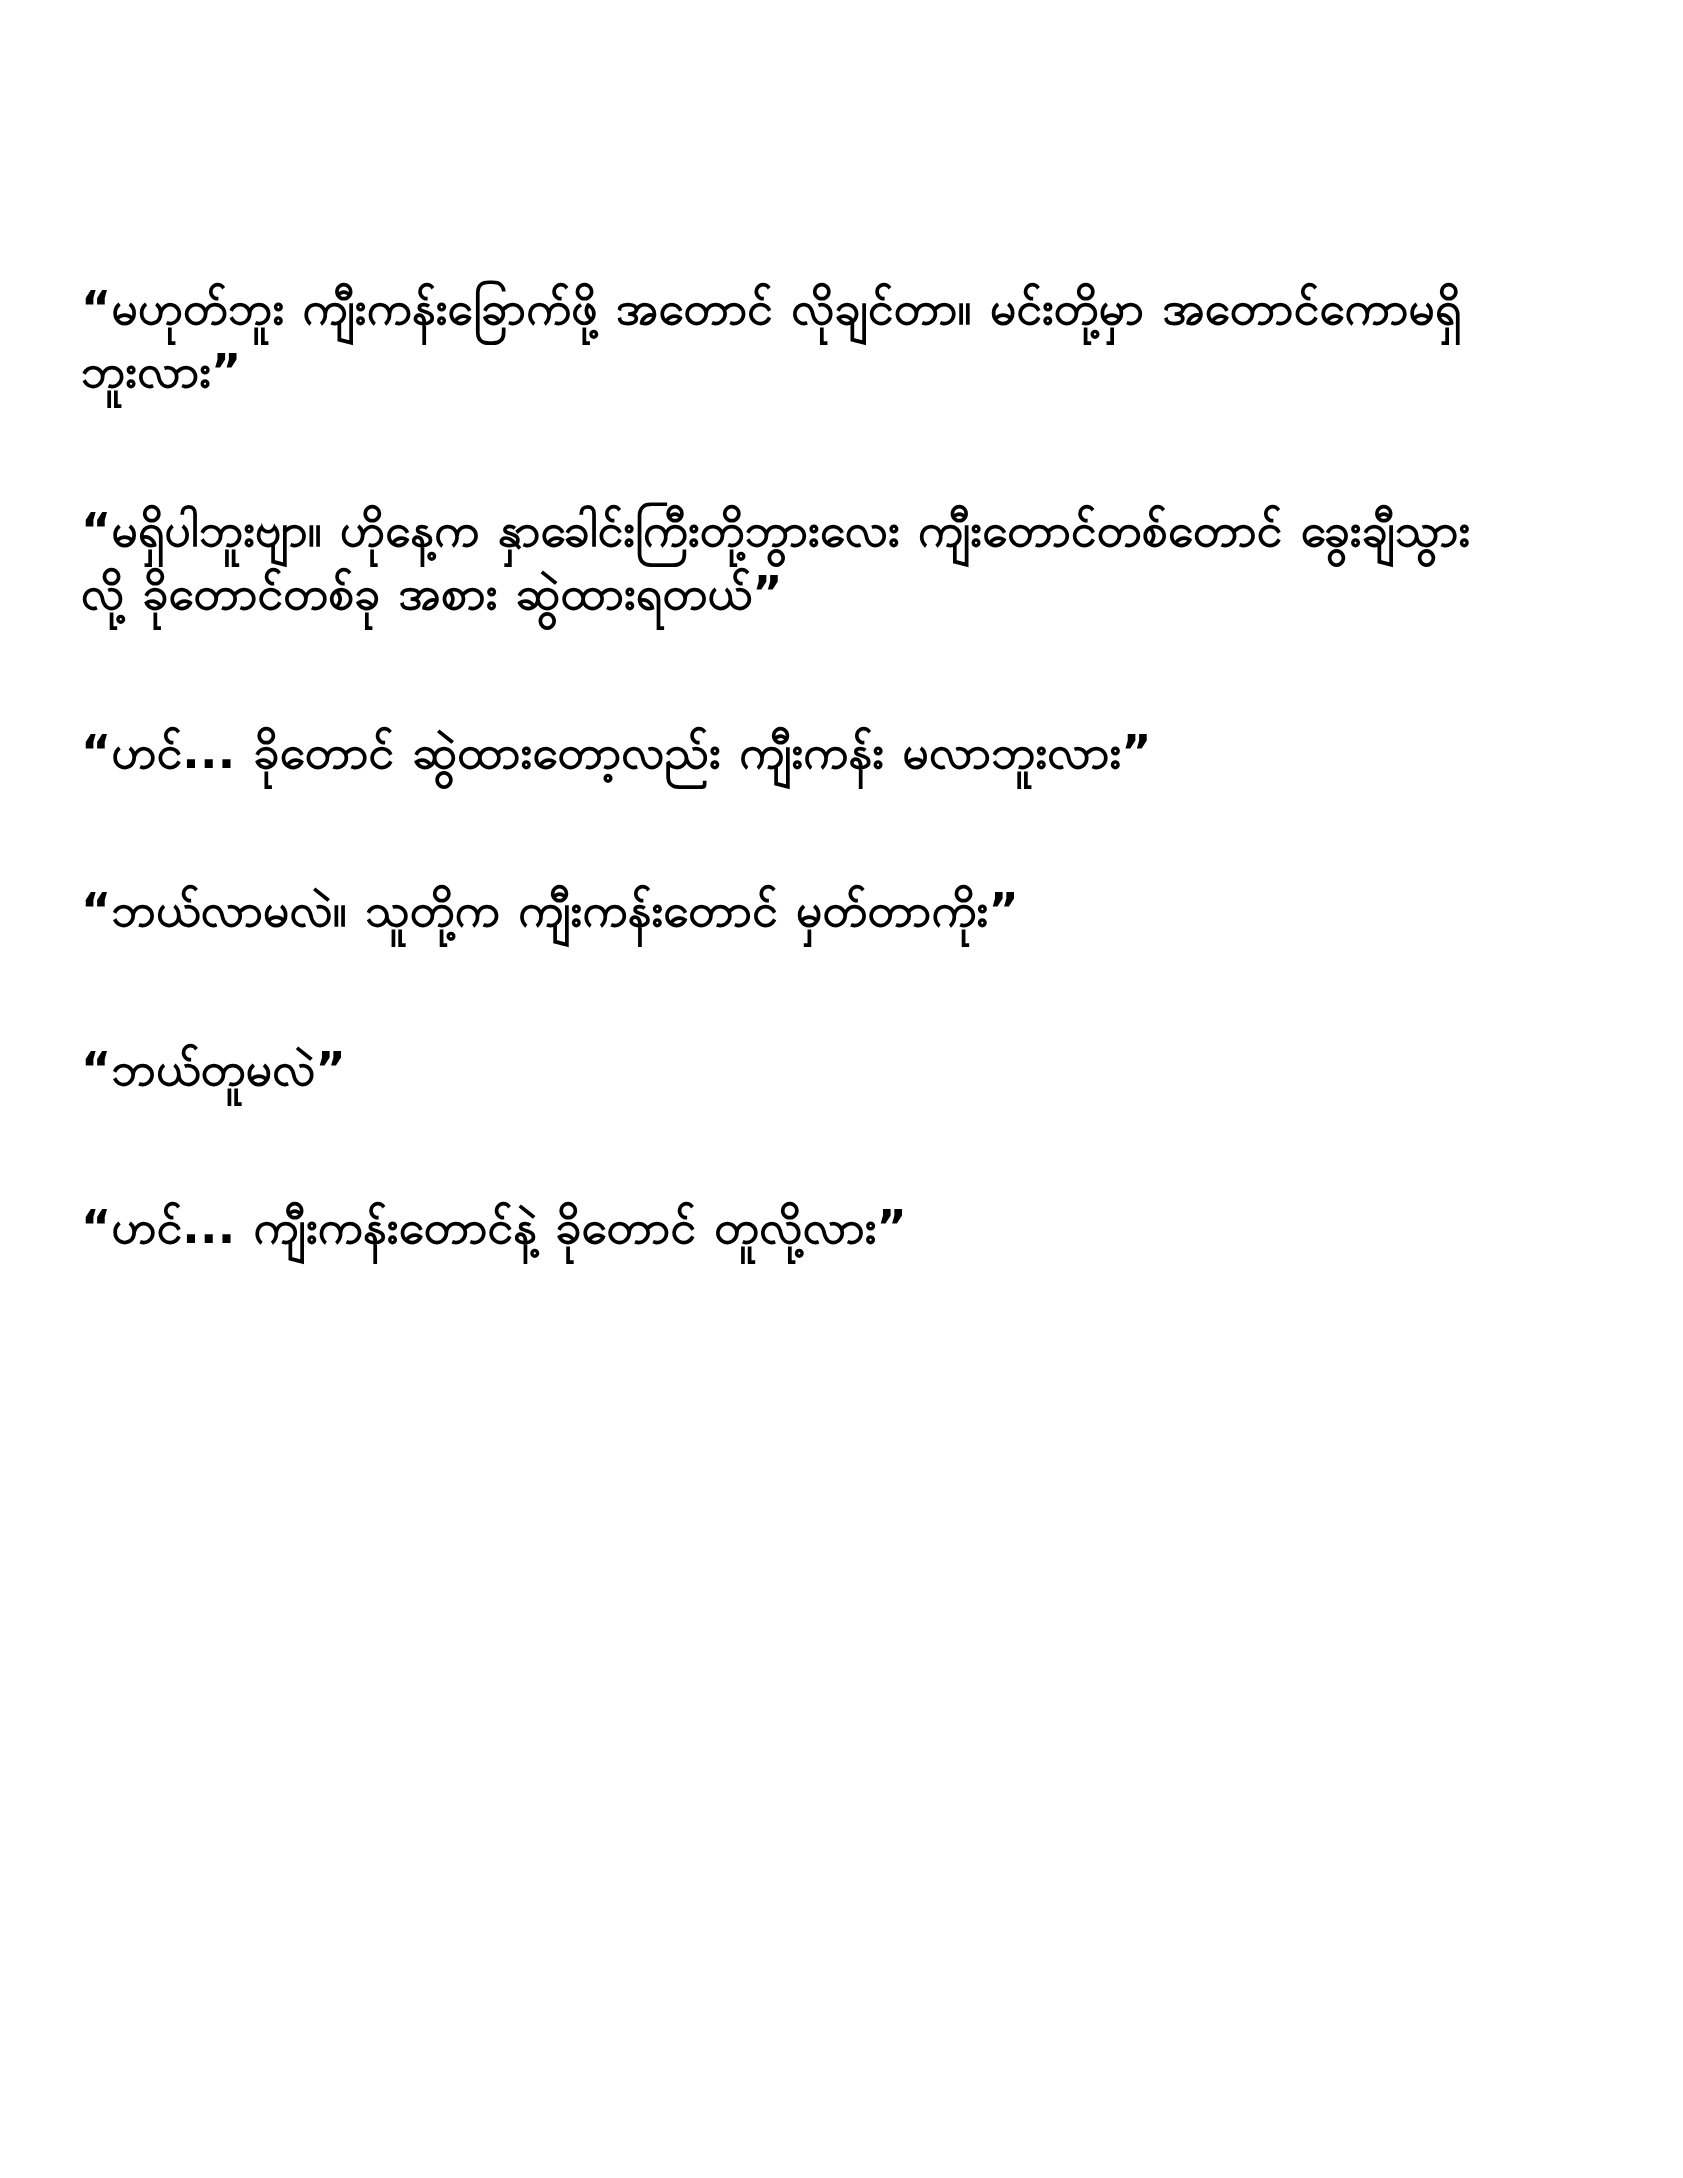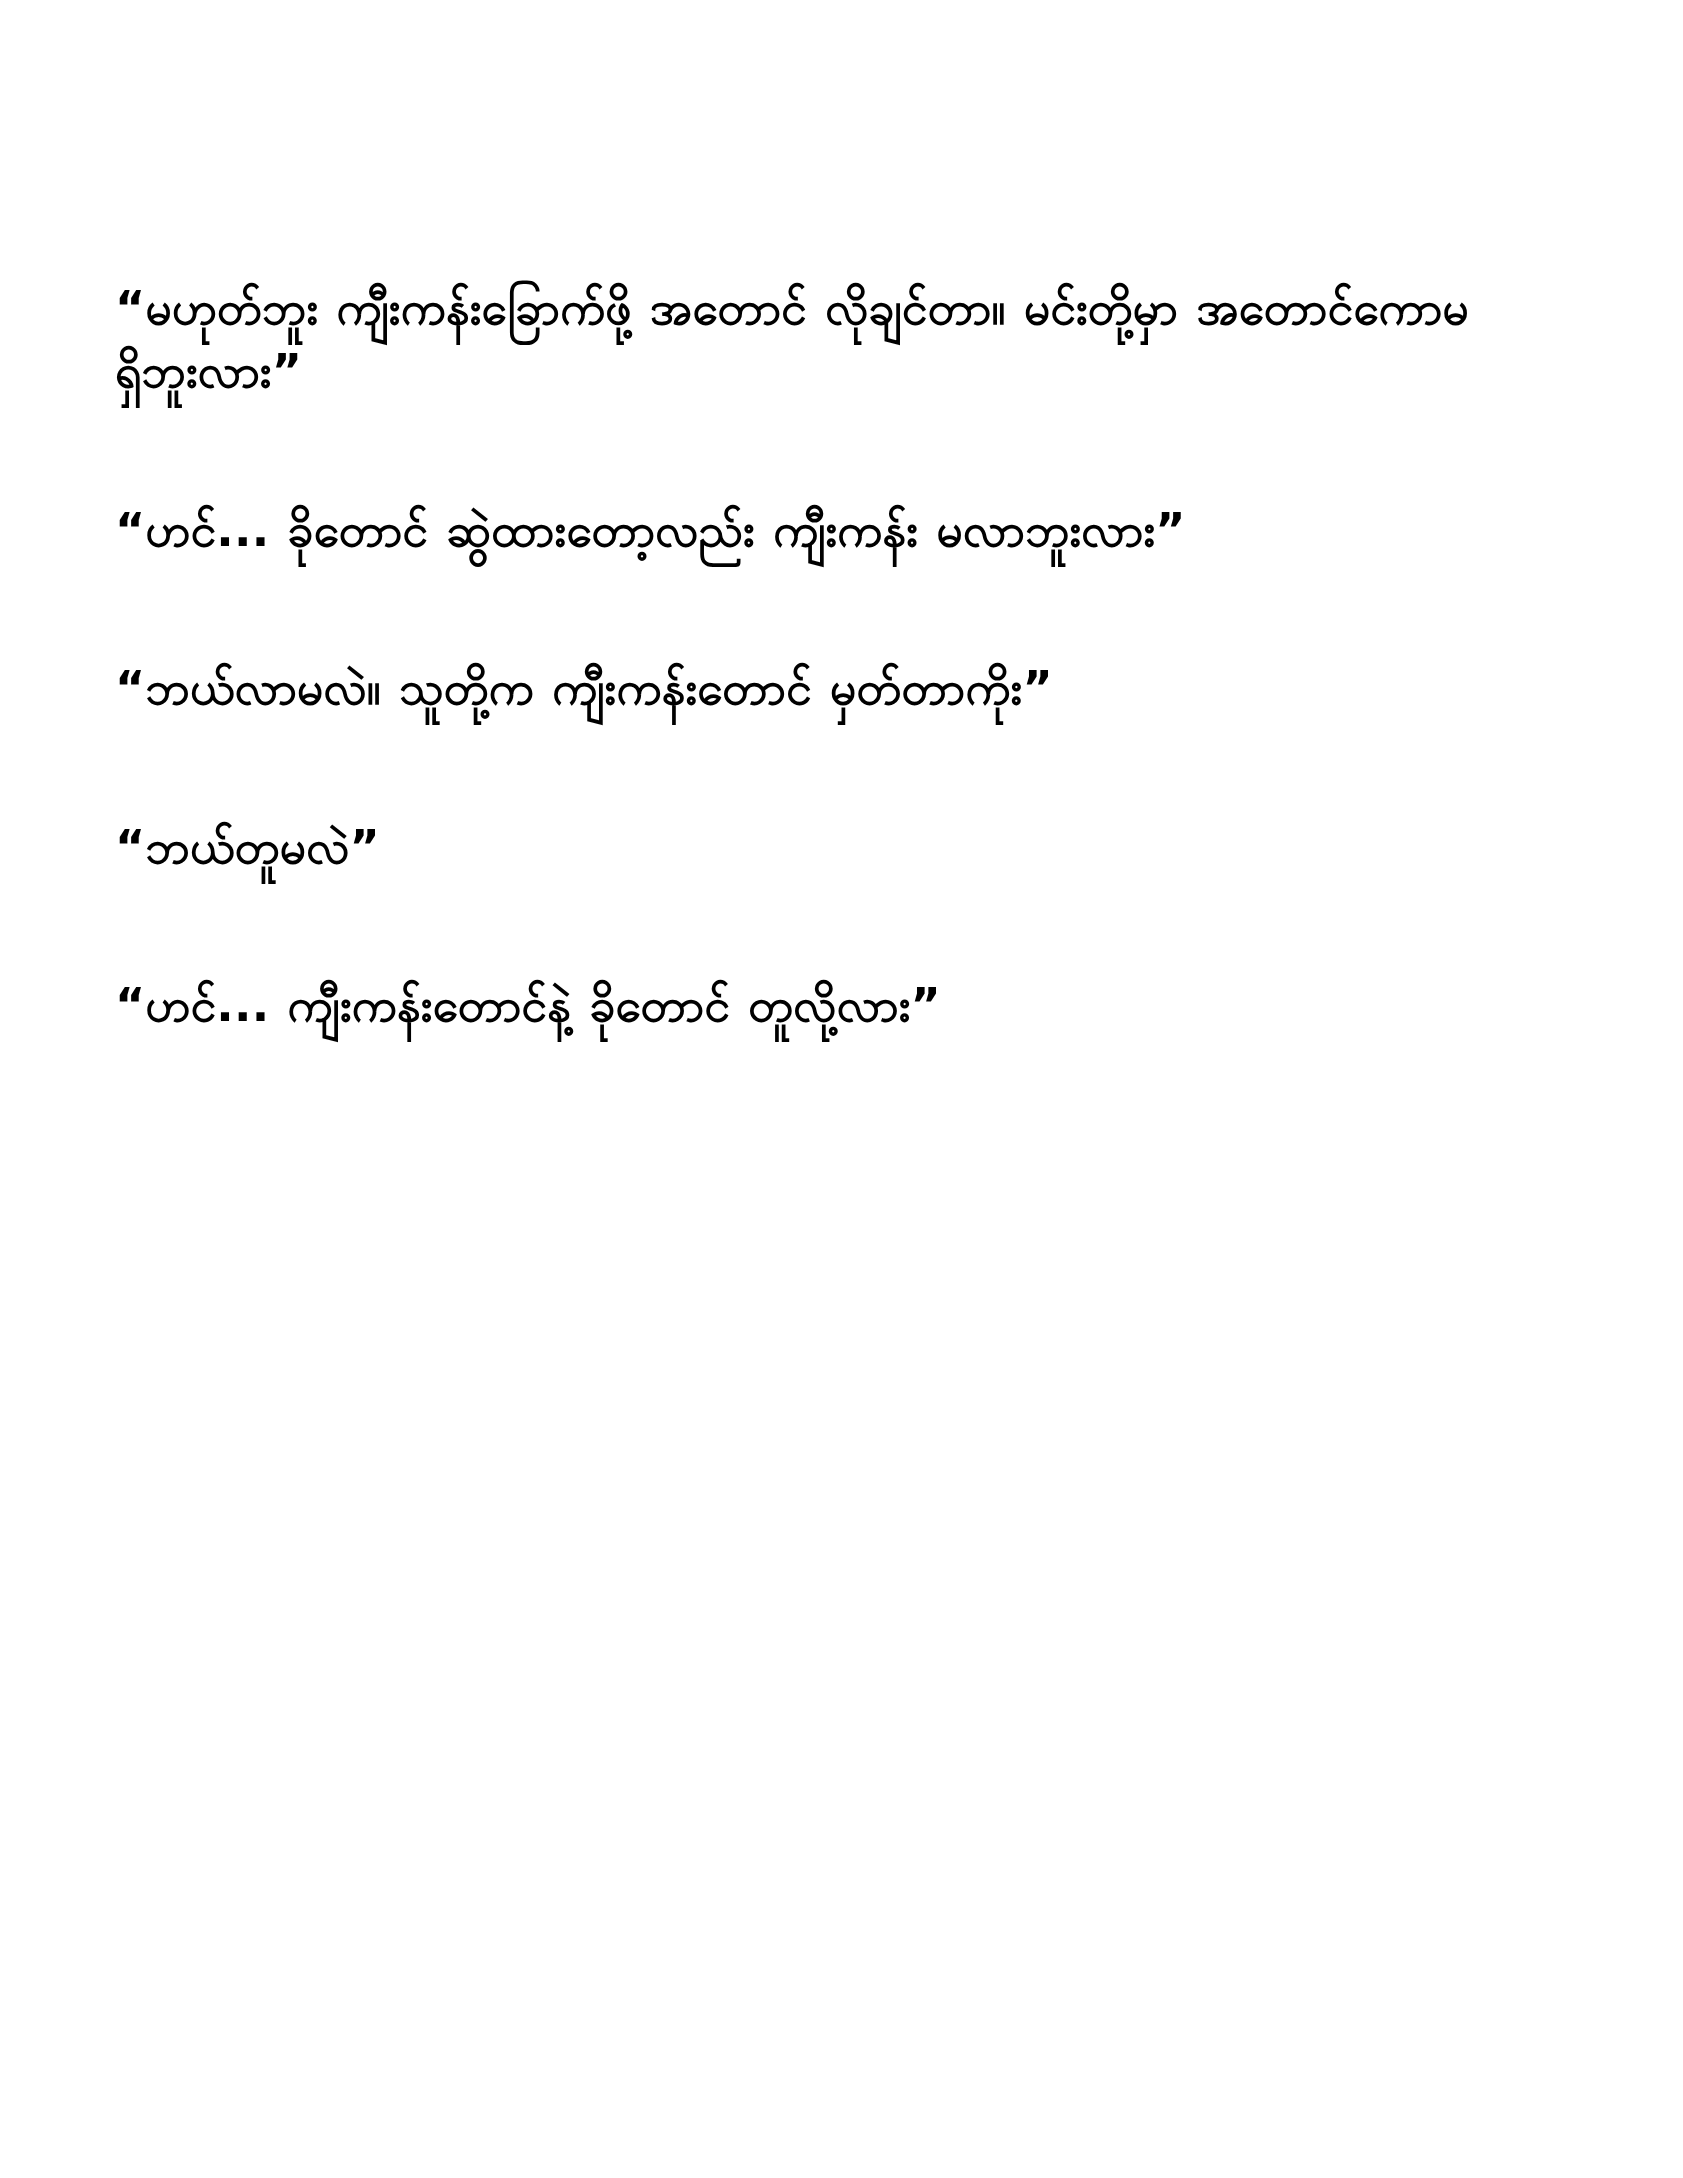--- a/index.html
+++ b/index.html
@@ -11,21 +11,21 @@
     width: 1683px;
     height: 2178px;
     font-family: "DejaVu Sans", sans-serif;
     color: #000000;
     -webkit-font-smoothing: antialiased;
   }
   .page {
     box-sizing: border-box;
     width: 1683px;
     min-height: 2178px;
-    padding: 277px 208px 119px 115px;
+    padding: 277px 208px 119px 81px;
     background: #ffffff;
   }
   .doc-body {
     display: block;
   }
   .para {
     font-size: 46px;
     line-height: 1.38;
     font-weight: 700;
     letter-spacing: 0.2px;
@@ -36,19 +36,20 @@
   .para:last-child {
     margin-bottom: 0;
   }
 </style>
 </head>
 <body>
 
 <div class="page">
   <div class="doc-body">
     <p class="para">“မဟုတ်ဘူး ကျီးကန်းခြောက်ဖို့ အတောင် လိုချင်တာ။ မင်းတို့မှာ အတောင်ကောမရှိဘူးလား”</p>
+    <p class="para">“မရှိပါဘူးဗျာ။ ဟိုနေ့က နှာခေါင်းကြီးတို့ဘွားလေး ကျီးတောင်တစ်တောင် ခွေးချီသွားလို့ ခိုတောင်တစ်ခု အစား ဆွဲထားရတယ်”</p>
     <p class="para">“ဟင်... ခိုတောင် ဆွဲထားတော့လည်း ကျီးကန်း မလာဘူးလား”</p>
     <p class="para">“ဘယ်လာမလဲ။ သူတို့က ကျီးကန်းတောင် မှတ်တာကိုး”</p>
     <p class="para">“ဘယ်တူမလဲ”</p>
     <p class="para">“ဟင်... ကျီးကန်းတောင်နဲ့ ခိုတောင် တူလို့လား”</p>
   </div>
 </div>
 
 
 </body></html>

